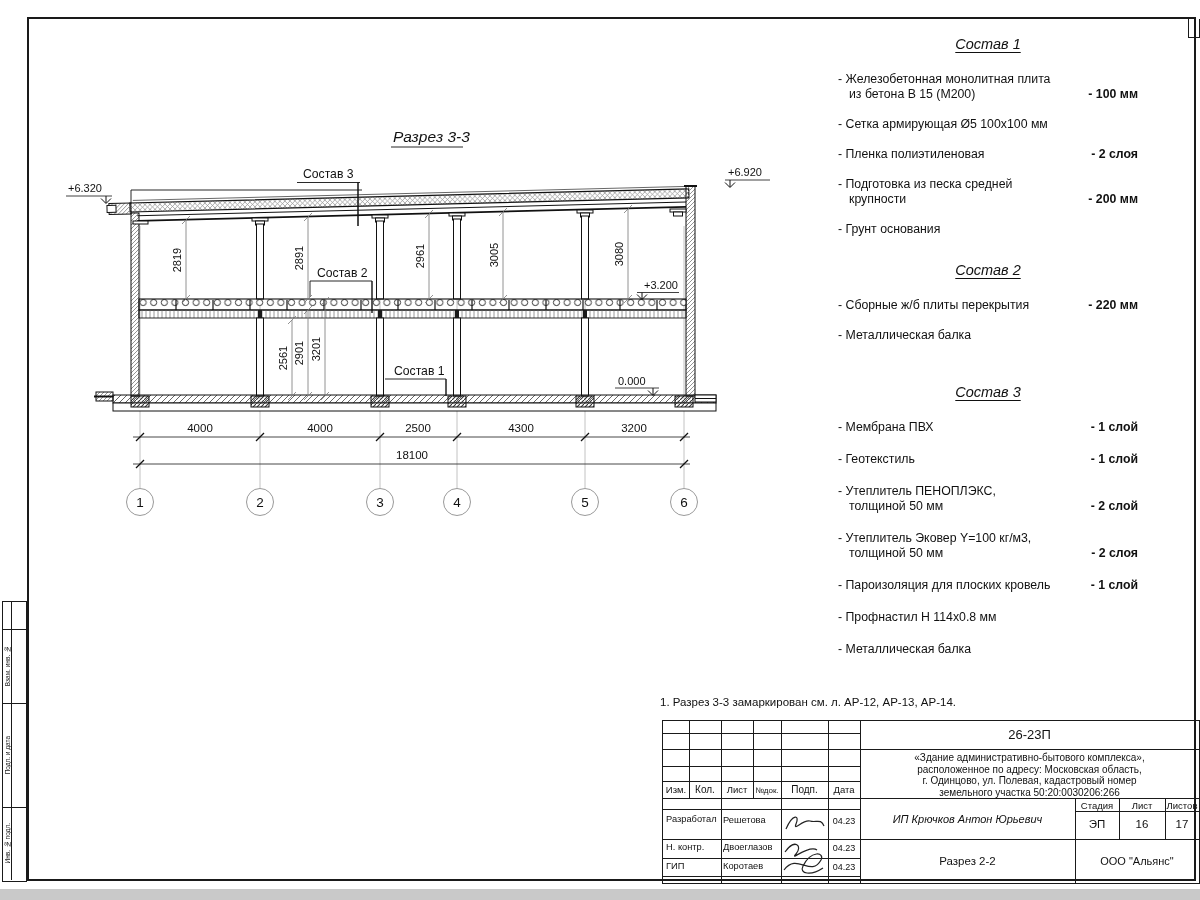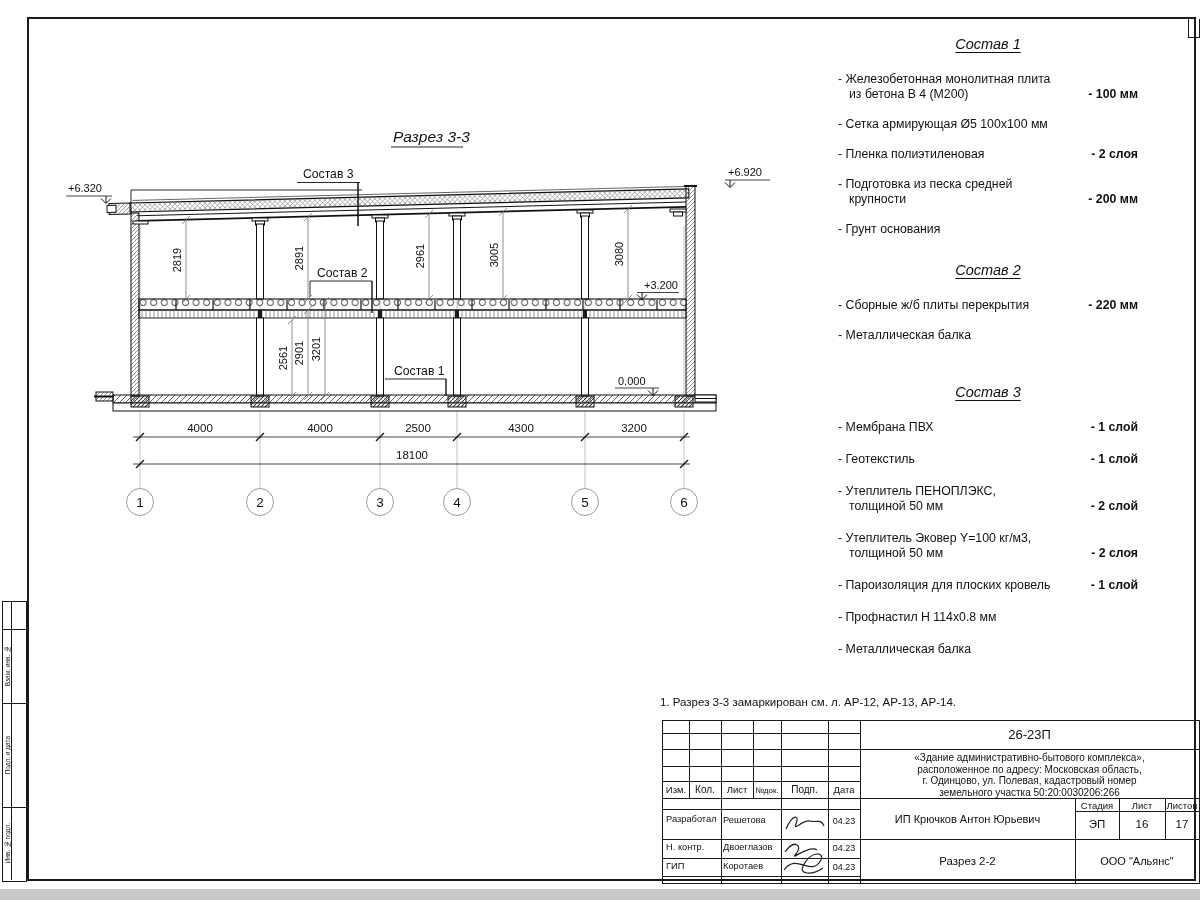--- a/index.html
+++ b/index.html
@@ -290,21 +290,21 @@
         <text x="585" y="507">5</text>
         <text x="684" y="507">6</text>
       </g>
     </g>
   </svg>
 
   <div class="spec" style="top:36px;">
     <span class="spec-title">Состав 1</span>
     <div class="spec-item">
         <span class="txt">- Железобетонная монолитная плита
-из бетона В 4 (М200)</span>
+из бетона В 15 (М200)</span>
         <span class="val">- 100 мм</span>
       </div>
     <div class="spec-item">
         <span class="txt">- Сетка армирующая Ø5 100х100 мм</span>
         <span class="val"></span>
       </div>
     <div class="spec-item">
         <span class="txt">- Пленка полиэтиленовая</span>
         <span class="val">- 2 слоя</span>
       </div>
@@ -413,21 +413,21 @@
     <svg class="abs" style="left:118px;top:119px;" width="47" height="42">
       <path d="M4,12 C14,-2 22,6 15,14 C8,22 28,4 36,10" fill="none" stroke="#222" stroke-width="1.2"></path>
       <path d="M3,30 C16,12 30,38 40,20 C44,12 30,10 22,26 C18,34 30,36 42,28" fill="none" stroke="#222" stroke-width="1.2"></path>
     </svg>
 
     <span class="tbt ctr" style="left:197px;top:6px;width:339px;font-size:13px;">26-23П</span>
     <span class="tbt ctr" style="left:197px;top:31px;width:339px;font-size:10px;line-height:11.6px;white-space:pre-line;">«Здание административно-бытового комплекса»,
 расположенное по адресу: Московская область,
 г. Одинцово, ул. Полевая, кадастровый номер
 земельного участка 50:20:0030206:266</span>
-    <span class="tbt ctr" style="left:197px;top:92px;width:215px;font-size:11px;">ИП Крючков Антон Юрьевич</span>
+    <span class="tbt ctr" style="left:197px;top:92px;width:215px;font-size:11px;font-style:italic;">ИП Крючков Антон Юрьевич</span>
     <span class="tbt ctr" style="left:412px;top:79px;width:44px;font-size:9.5px;">Стадия</span>
     <span class="tbt ctr" style="left:456px;top:79px;width:46px;font-size:9.5px;">Лист</span>
     <span class="tbt ctr" style="left:502px;top:79px;width:34px;font-size:9.5px;">Листов</span>
     <span class="tbt ctr" style="left:412px;top:97px;width:44px;font-size:11.5px;">ЭП</span>
     <span class="tbt ctr" style="left:456px;top:97px;width:46px;font-size:11.5px;">16</span>
     <span class="tbt ctr" style="left:502px;top:97px;width:34px;font-size:11.5px;">17</span>
     <span class="tbt ctr" style="left:197px;top:134px;width:215px;font-size:11.5px;">Разрез 2-2</span>
     <span class="tbt ctr" style="left:412px;top:134px;width:124px;font-size:11px;">ООО "Альянс"</span>
   </div>
 

